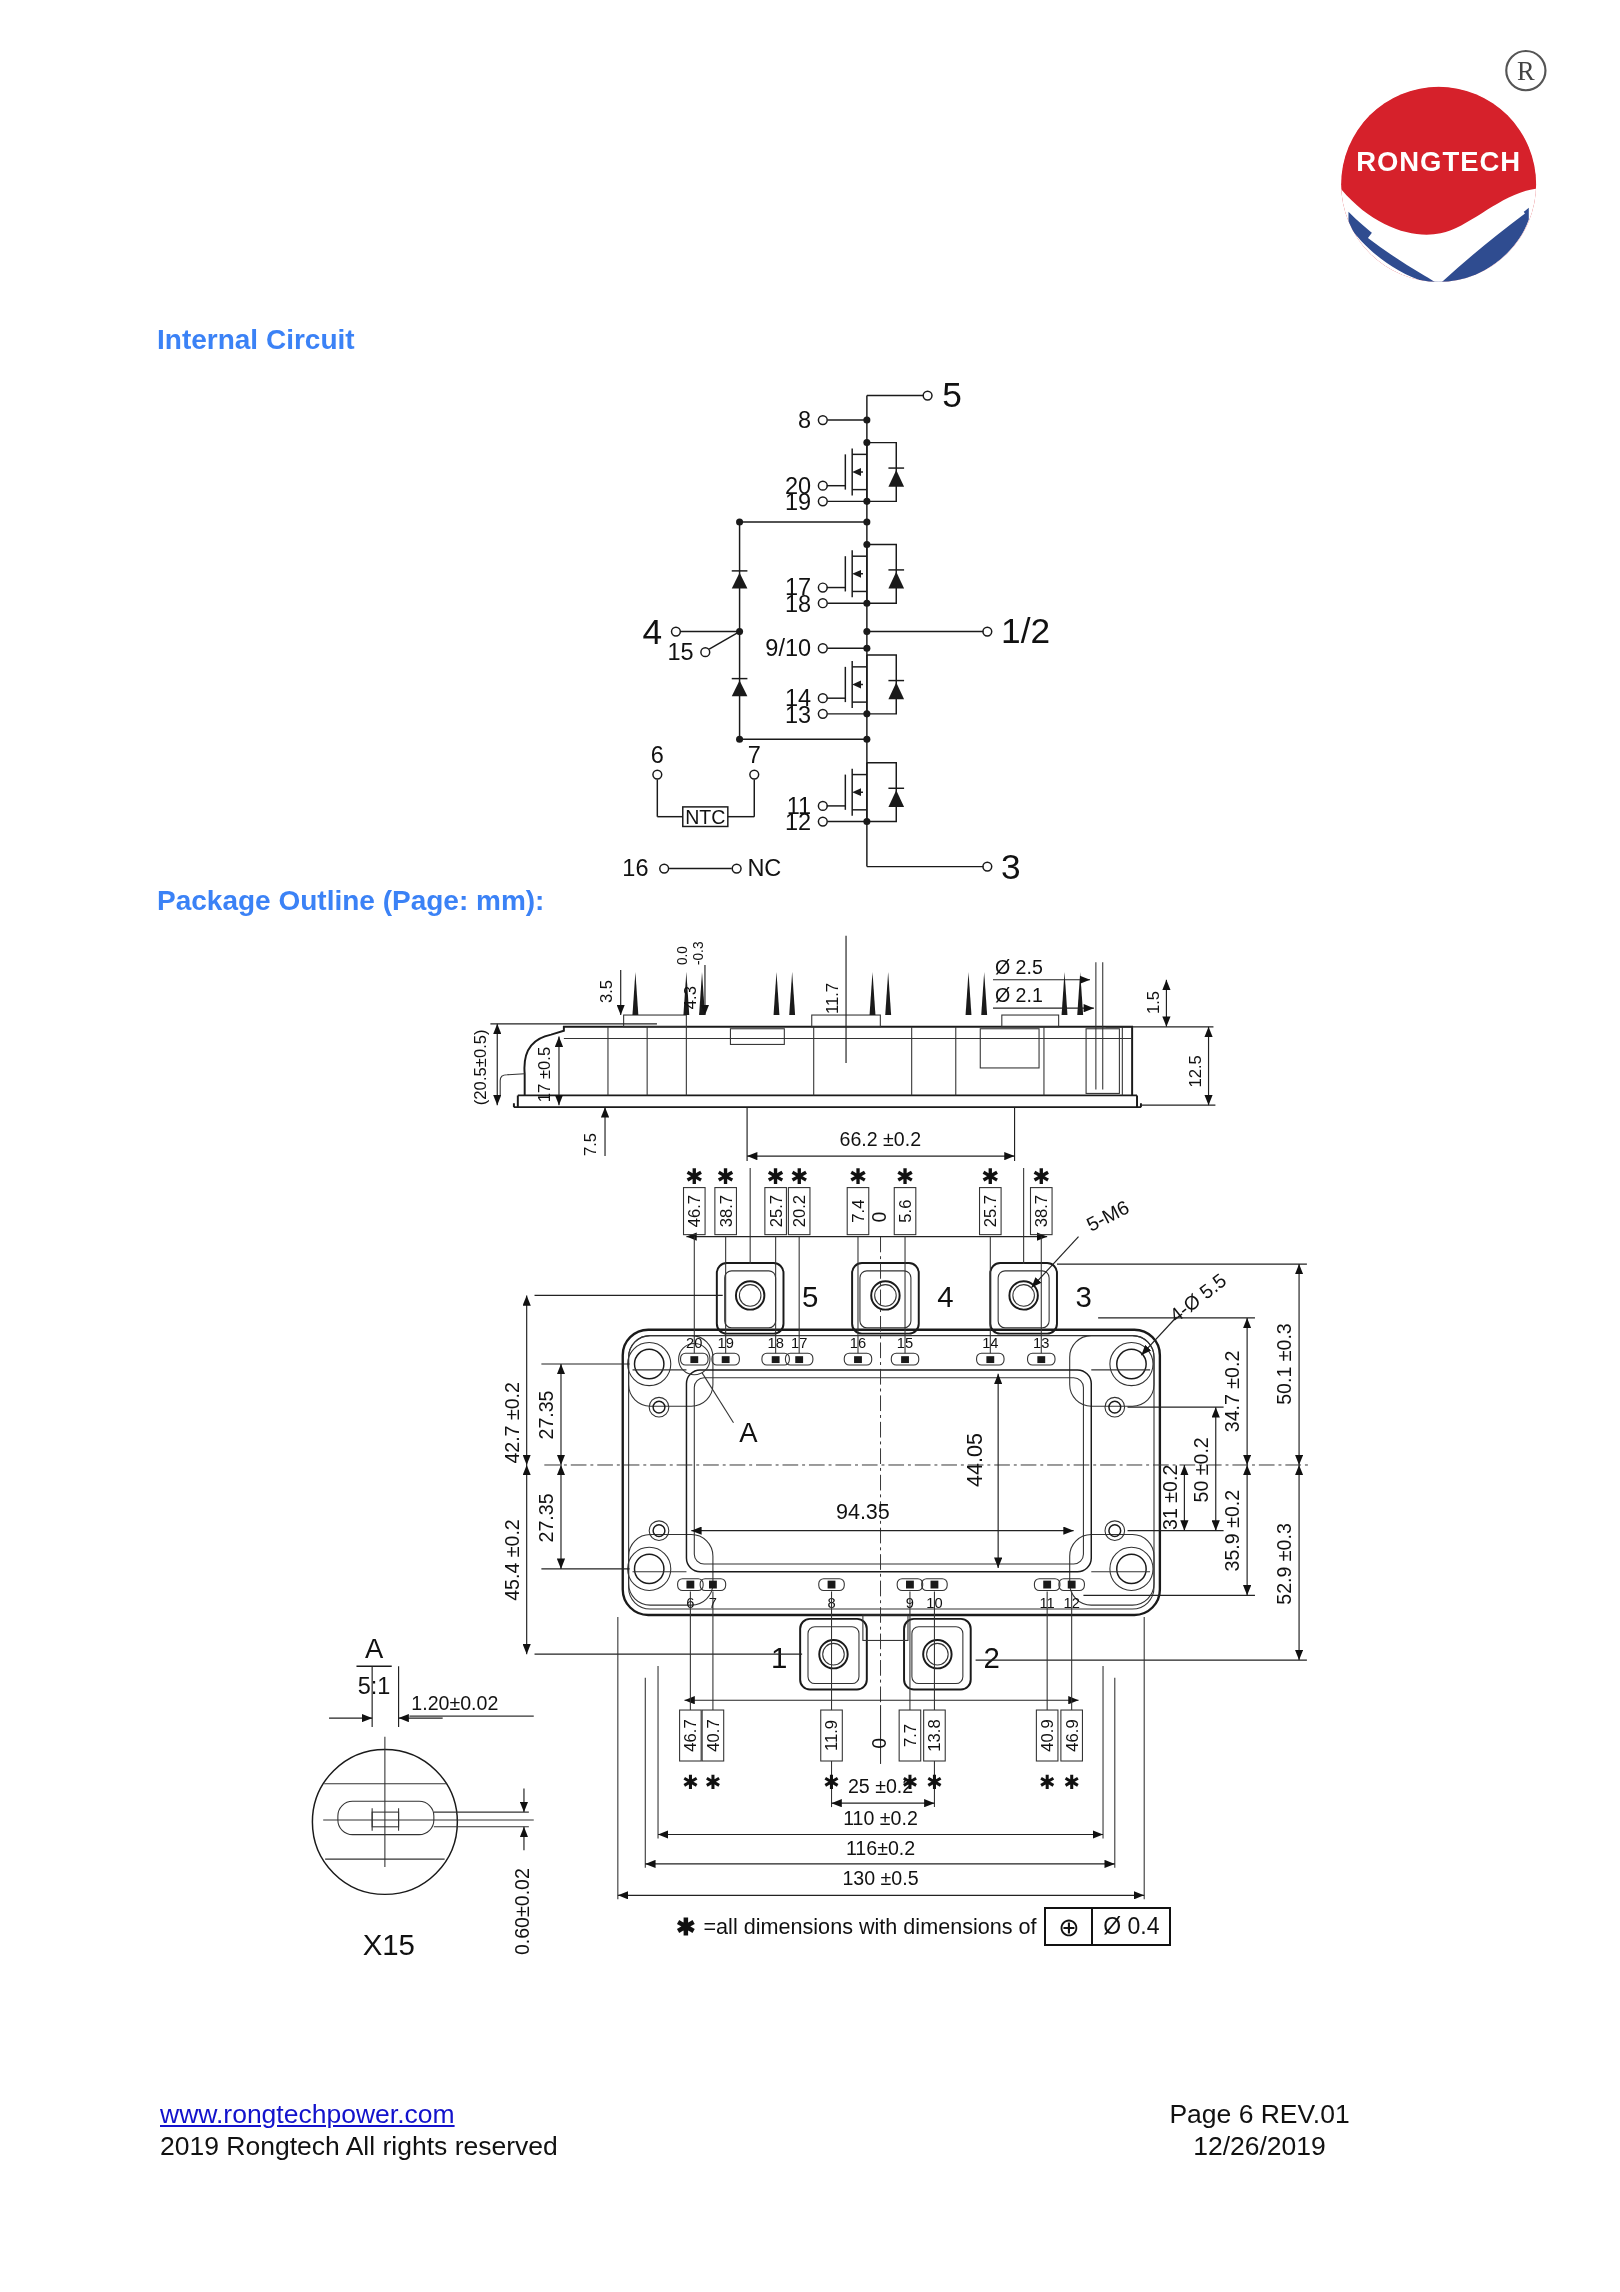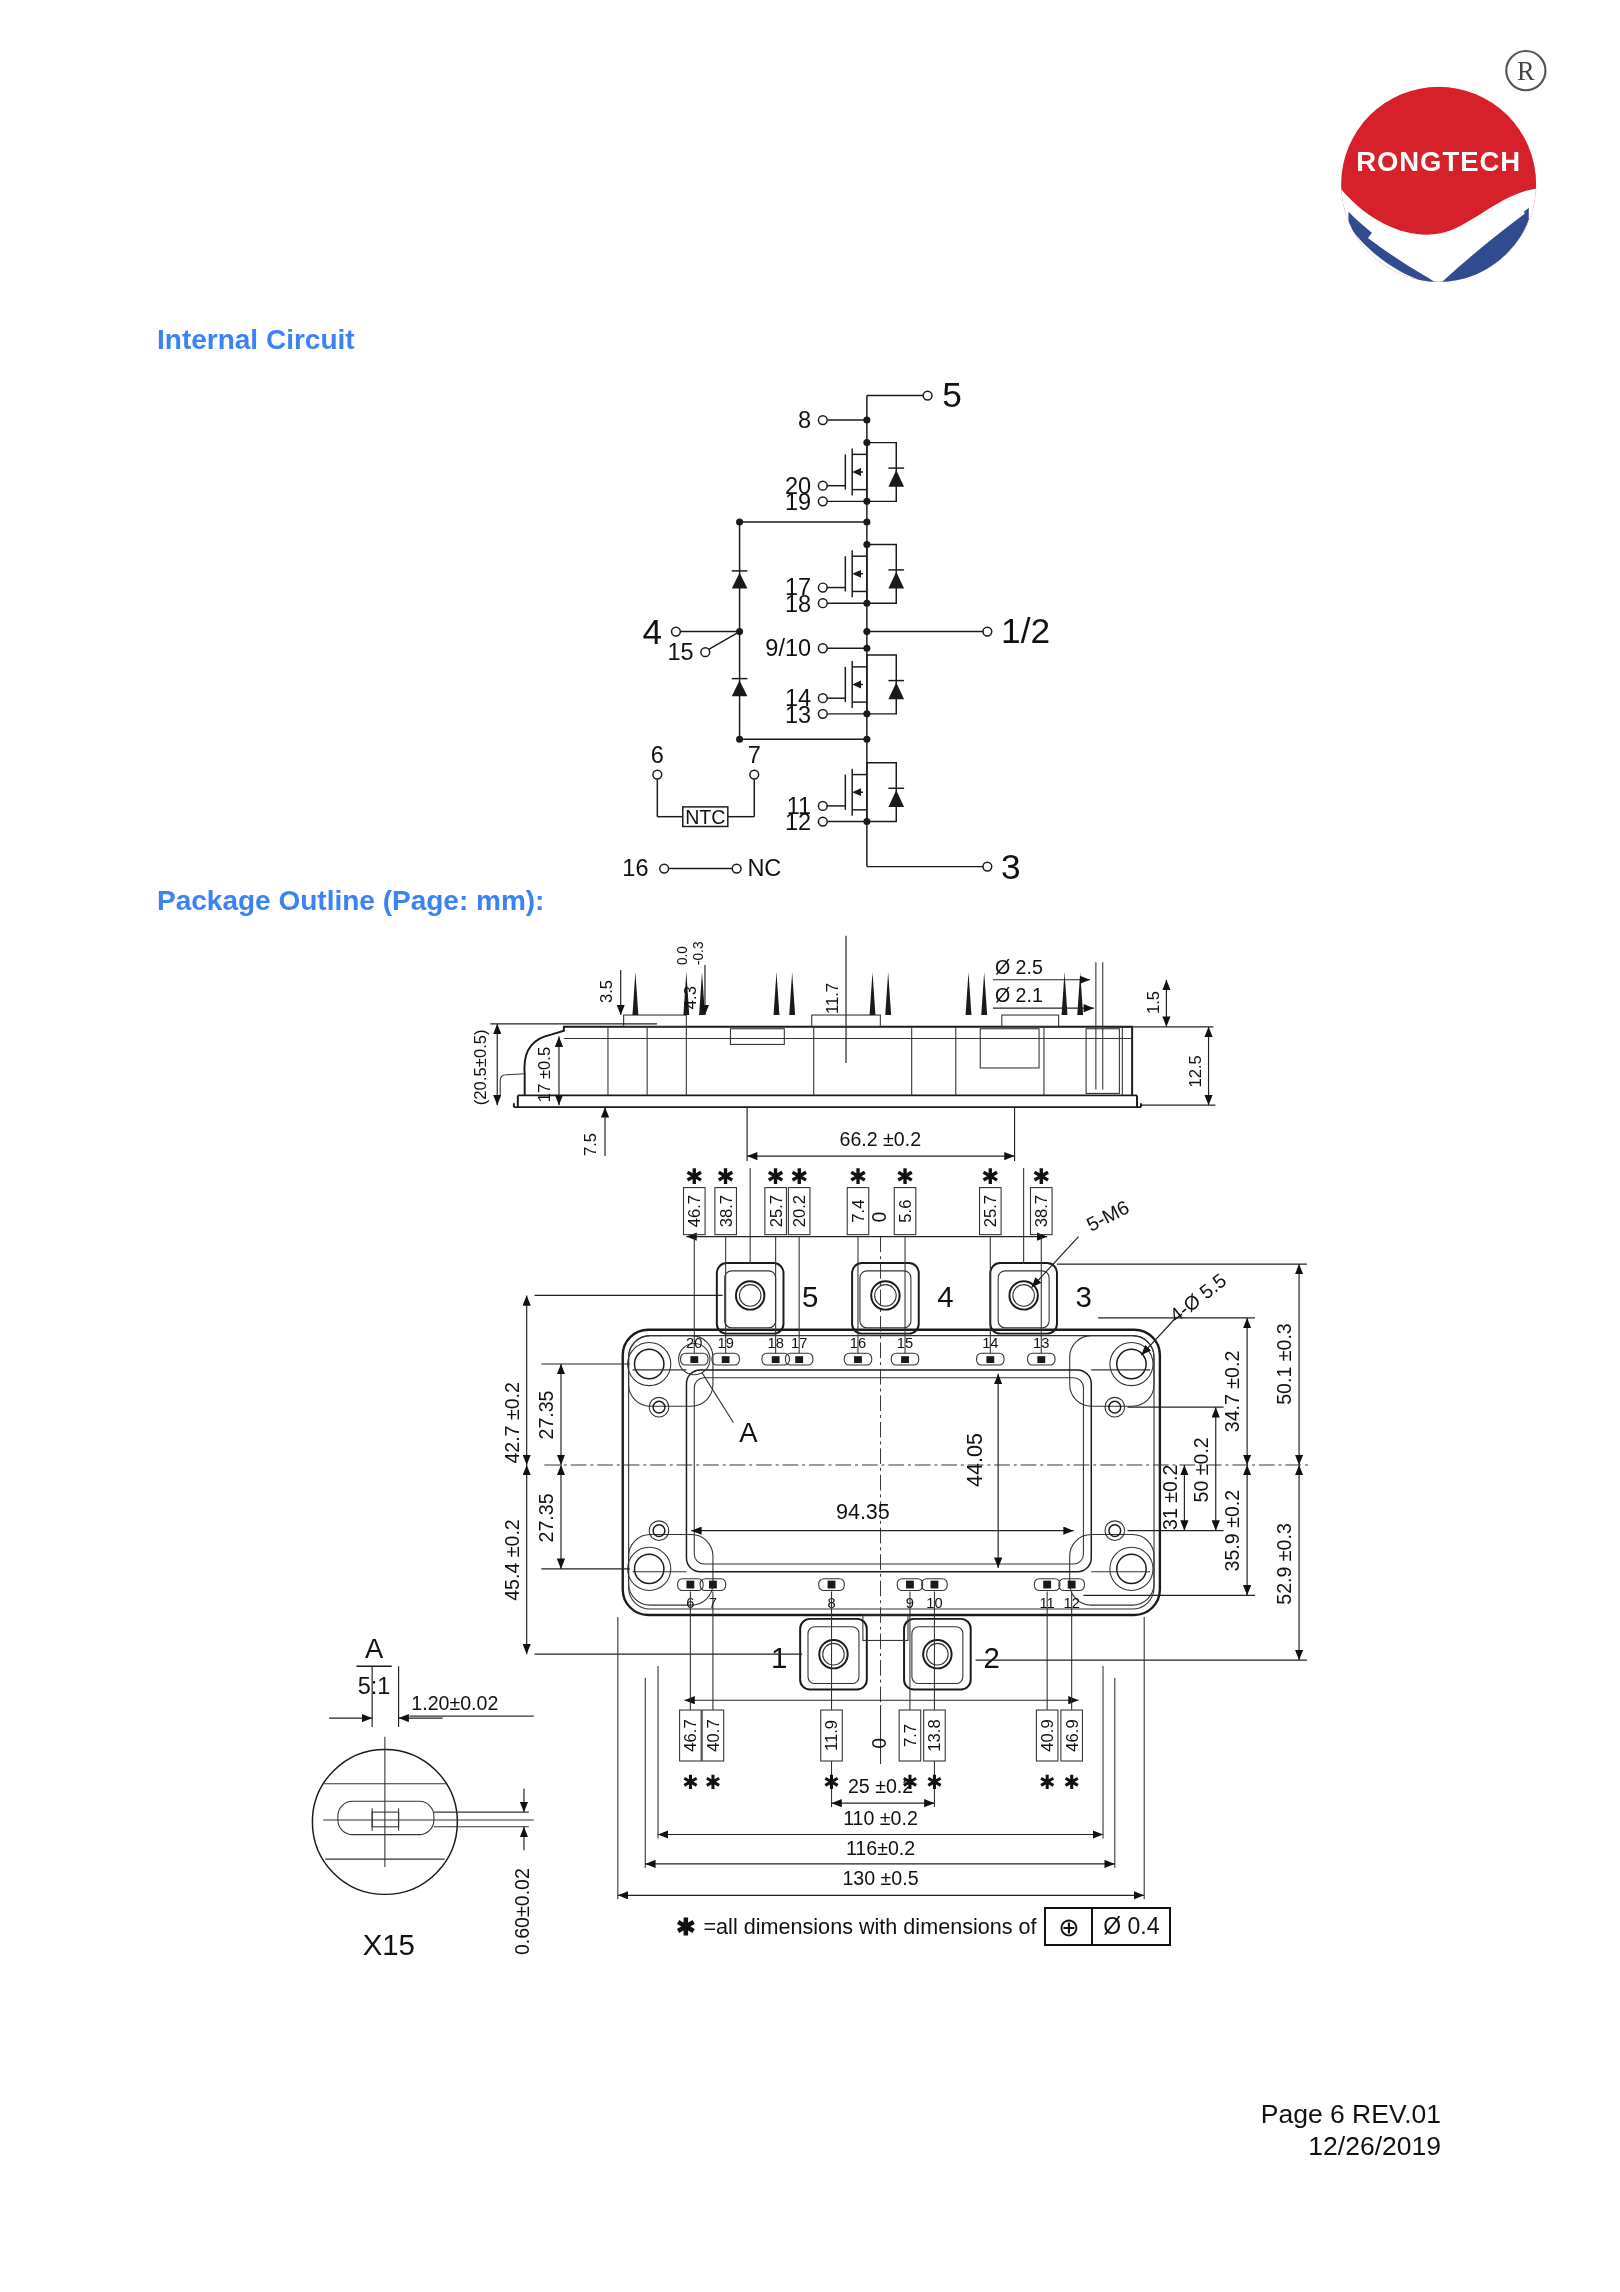--- a/index.html
+++ b/index.html
@@ -26,21 +26,21 @@
   .mid{text-anchor:middle;}
   .end{text-anchor:end;}
   .note-bar{display:flex;align-items:center;gap:7.8px;font-size:21.6px;color:#111;}
   .note-star{font-size:23.5px;font-weight:bold;}
   .gdt{display:flex;border:2px solid #111;height:35px;align-items:stretch;}
   .gdt .c1{width:45px;display:flex;align-items:center;justify-content:center;
            border-right:2px solid #111;font-size:25.5px;}
   .gdt .c2{display:flex;align-items:center;padding:0 9.8px;font-size:23px;}
   .footer-left{font-size:26.5px;line-height:32px;}
   .footer-left a{color:#1212cc;text-decoration:underline;}
-  .footer-right{font-size:26.5px;line-height:32px;text-align:right;}
+  .footer-right{font-size:26.5px;line-height:32px;text-align:center;}
 </style>
 </head>
 <body>
 
 <div class="page">
 
   <svg width="0" height="0" style="position:absolute">
     <defs>
       <marker id="arr" viewBox="0 0 10 8" refX="10" refY="4" markerWidth="9" markerHeight="7" orient="auto-start-reverse">
           <path d="M0,0 L10,4 L0,8 Z" fill="#111"></path>
@@ -677,19 +677,23 @@
 
   <div class="abs note-bar" style="left:676px;top:1907px">
     <span class="note-star">✱</span>
     <span>=all dimensions with dimensions of</span>
     <span class="gdt">
       <span class="c1">⊕</span>
       <span class="c2">Ø 0.4</span>
     </span>
   </div>
 
+  <div class="abs footer-left" style="left:160px;top:2098px">
+    <div><a href="#">www.rongtechpower.com</a></div>
+    <div>2019 Rongtech All rights reserved</div>
+  </div>
   <div class="abs footer-right" style="left:1078px;top:2098px;width:363px">
     <div>Page 6  REV.01</div>
     <div>12/26/2019</div>
   </div>
 
 </div>
 
 
 </body></html>

